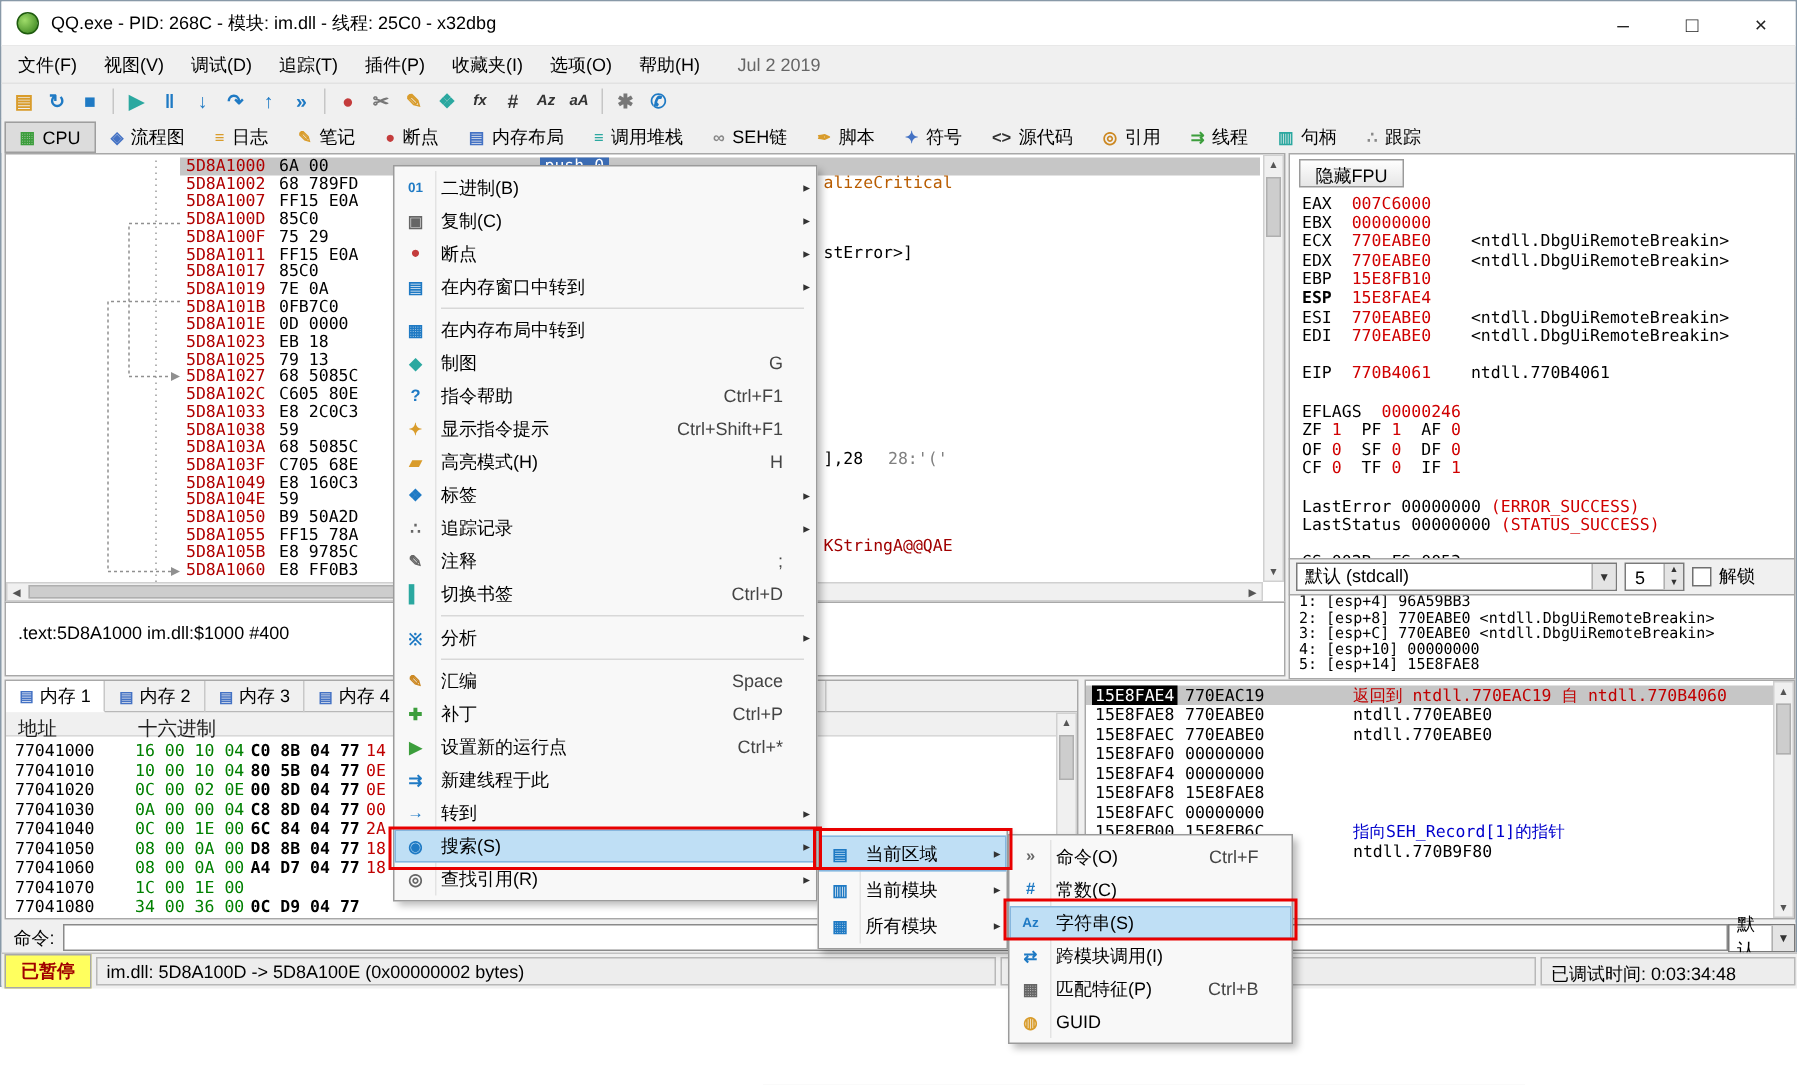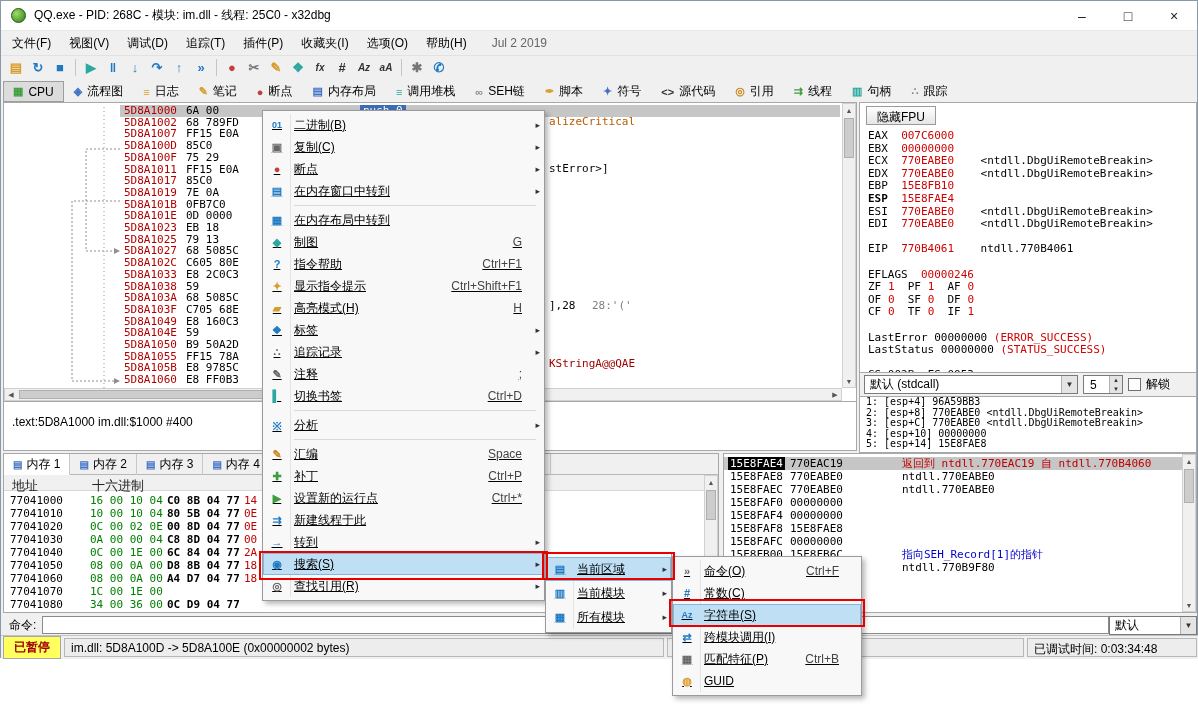--- a/index.html
+++ b/index.html
@@ -93,29 +93,29 @@
 .sa.esp{left:4px;background:#000;color:#fff;padding:0 2px;}
 .sv{position:absolute;left:66px;color:#000;}
 .sc{position:absolute;left:178px;}
 .sc-r{color:#C00000;}
 .sc-b{color:#0000CC;}
 .sc-k{color:#000;}
 
 #cmdrow{position:absolute;left:2px;top:614px;width:1194px;height:20px;display:flex;align-items:center;background:#F0F0F0;}
 .cmdlabel{padding:0 6px;}
 .cmdinput{flex:1;height:18px;border:1px solid #8A8A8A;background:#fff;font-family:"DejaVu Sans Mono",monospace;font-size:11px;padding:0 4px;}
-.cmdsel{width:88px;margin-left:0;}
+.cmdsel{width:45px;margin-left:0;}
 
 #statusbar{position:absolute;left:0;top:634px;width:1198px;height:24px;background:#F0F0F0;border-top:1px solid #C2C2C2;display:flex;align-items:center;gap:3px;padding:0 2px;}
 .badge{padding:2px 10px;background:#FFFF5E;border:1px solid #A8A8A8;color:#A00000;font-weight:bold;}
 .msgfield{width:600px;padding:2px 6px;border:1px solid #B8B8B8;background:#EDEDED;height:19px;}
 .sparefield{flex:1;height:19px;border:1px solid #B8B8B8;background:#EDEDED;}
 .timefield{width:170px;padding:2px 6px;border:1px solid #B8B8B8;background:#EDEDED;height:19px;}
 
-.menu{position:absolute;background:#F8F8F8;border:1px solid #9B9B9B;box-shadow:3px 3px 5px rgba(0,0,0,0.28);padding:3px 0;z-index:50;text-decoration:underline;}
+.menu{position:absolute;background:#F8F8F8;border:1px solid #9B9B9B;box-shadow:3px 3px 5px rgba(0,0,0,0.28);padding:3px 0;z-index:50;}
 .menu:before{content:"";position:absolute;left:27px;top:3px;bottom:3px;width:1px;background:#E3E3E3;}
 .mitem{position:relative;height:22px;display:flex;align-items:center;padding:0 10px 0 4px;white-space:nowrap;}
 .micon{width:20px;text-align:center;font-size:11px;font-weight:bold;margin-right:7px;flex:none;}
 .micon.small{font-size:9px;}
 .mlabel{flex:1;padding-right:10px;}
 .mshort{margin-left:auto;color:#444;padding-right:12px;}
 .marrow{position:absolute;right:4px;font-size:9px;color:#333;}
 .mitem.hl{background:#BFDFF5;outline:1px solid #86B6DE;outline-offset:-1px;}
 .msep{height:1px;background:#D8D8D8;margin:3px 8px 3px 31px;}
 #ctxmenu{left:262px;top:110px;width:283px;}

